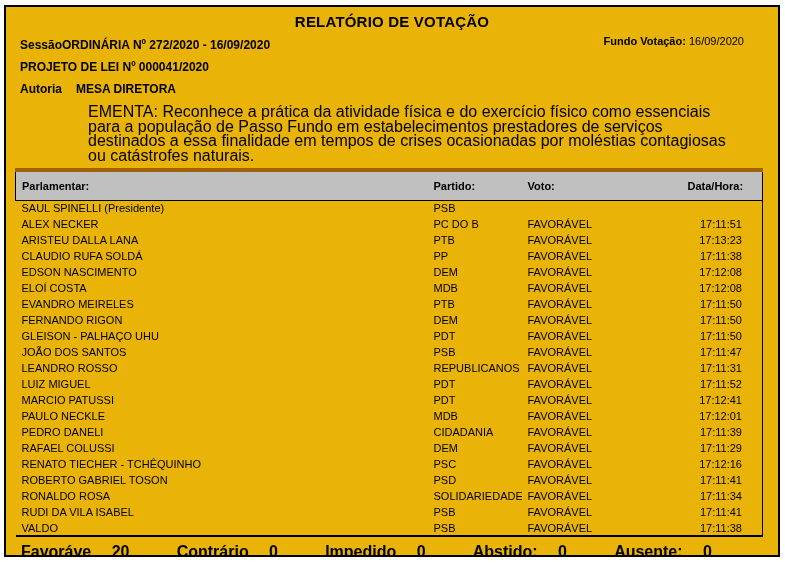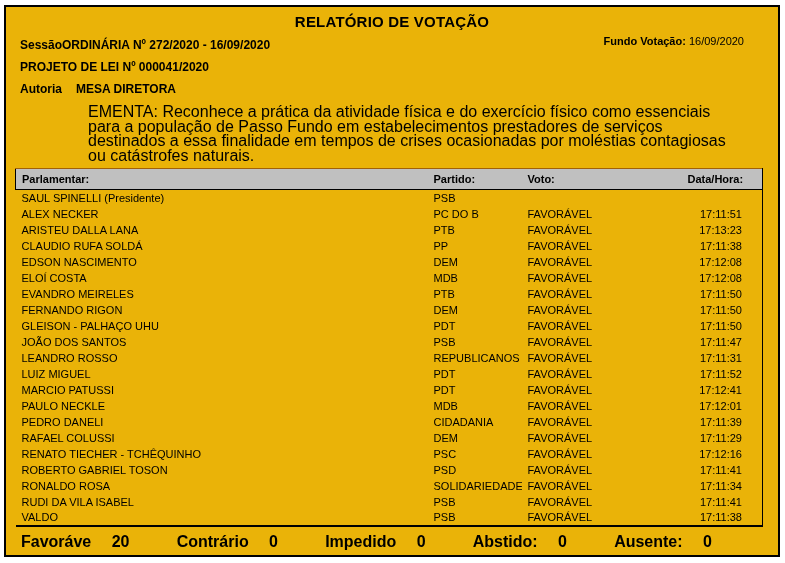--- a/index.html
+++ b/index.html
@@ -41,23 +41,23 @@
     border-collapse:collapse;
     table-layout:fixed;
     width:747px;
     margin:5px 0 0 9px;
   }
   table.votes thead th {
     background:#c0c0c0;
     font-size:11px;
     font-weight:bold;
     text-align:left;
-    height:21px;
+    height:30px;
     padding:0 6px;
-    border-top:1px solid #a16207;
+    border-top:4px solid #a16207;
     border-bottom:1px solid #000;
     white-space:nowrap;
   }
   table.votes thead th:first-child { border-left:1px solid #000; }
   table.votes thead th:last-child  { border-right:1px solid #000; text-align:right; padding-right:20px; }
   table.votes tbody { border-bottom:2px solid #000; }
   table.votes tbody td {
     font-size:11px;
     height:16px;
     padding:0 6px;

